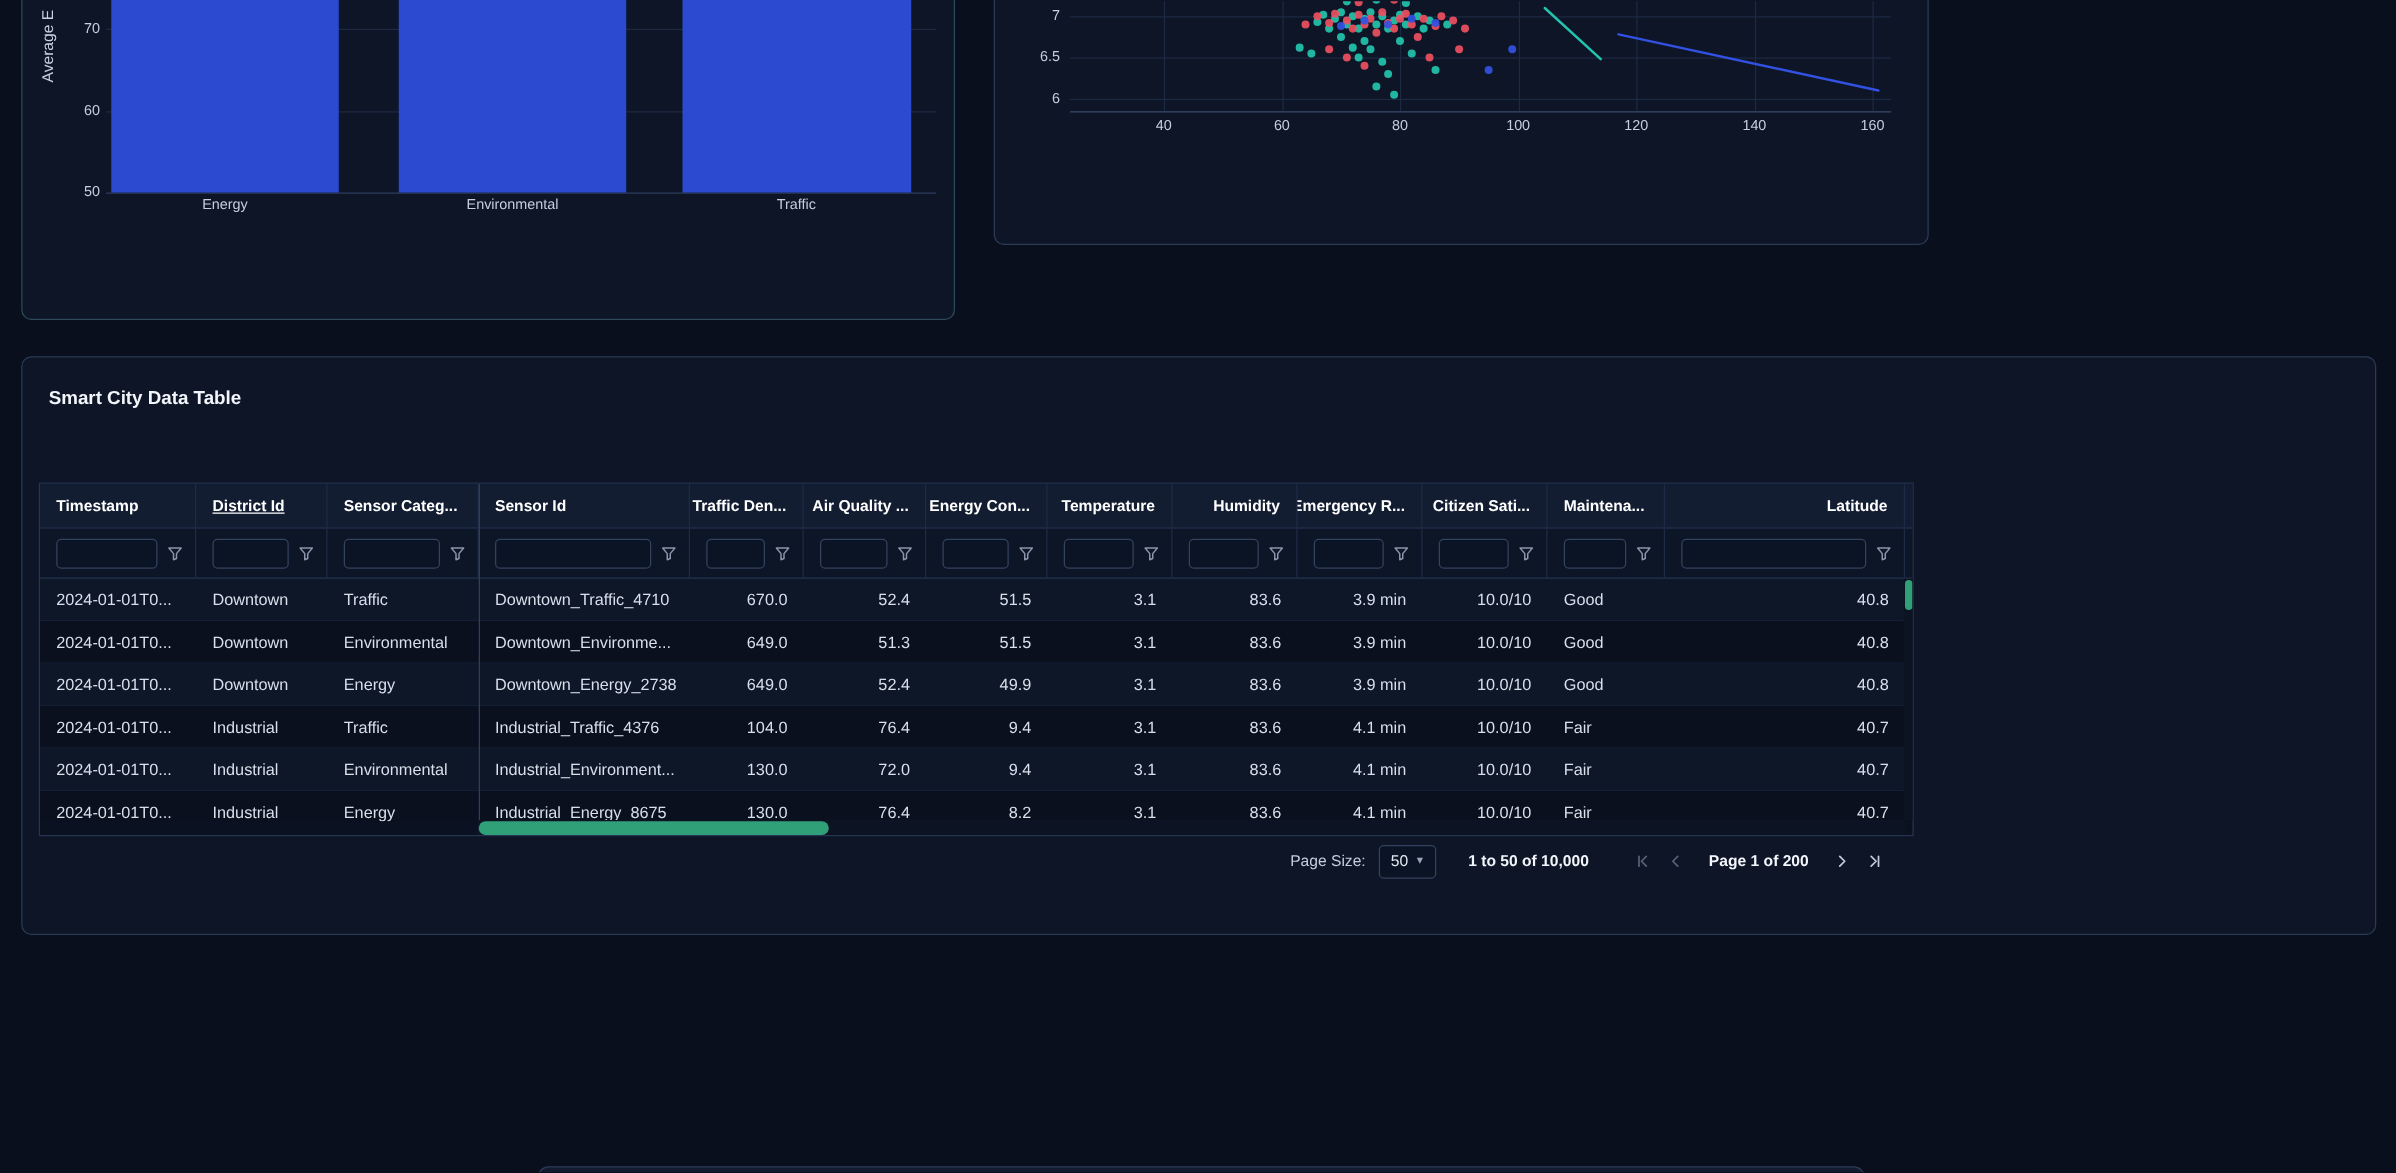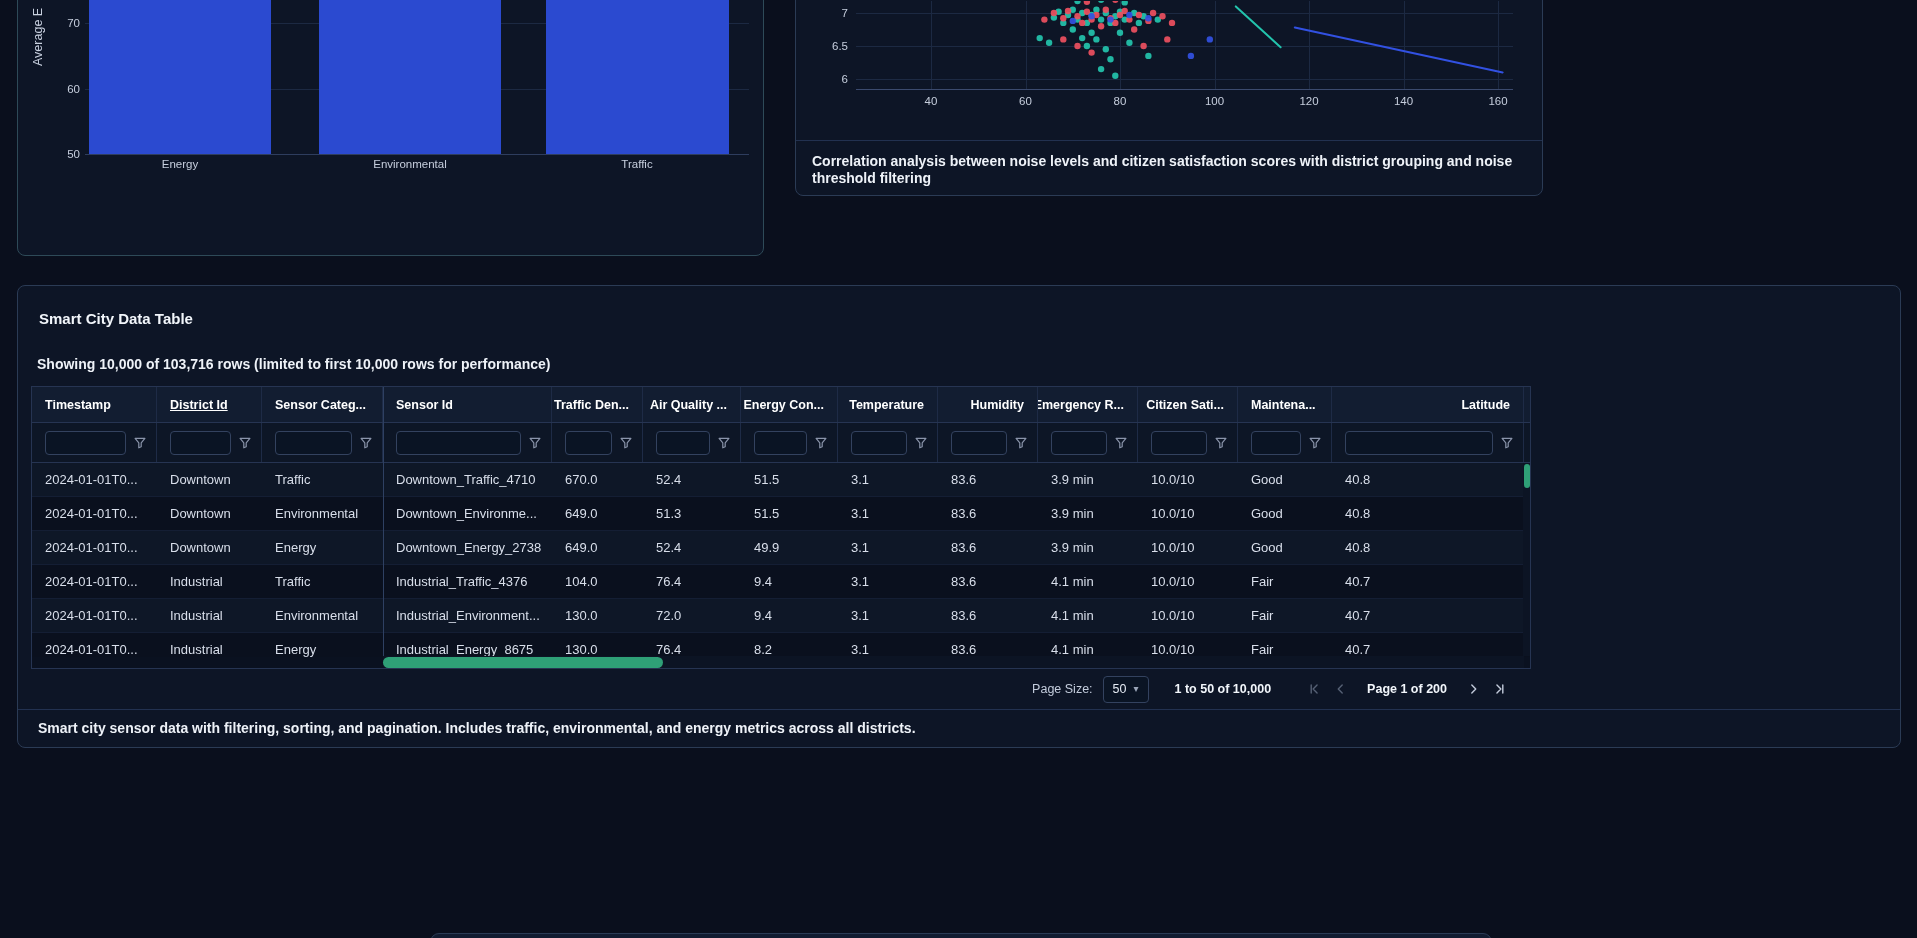--- a/index.html
+++ b/index.html
@@ -44,21 +44,21 @@
     padding:0 10px 0 13px;border-right:1px solid #1e2b46;}
   .filter-input{flex:1;min-width:0;height:24px;background:#0a1424;border:1px solid #33425f;border-radius:4px;
     color:#dfe5f0;font-size:12px;padding:0 6px;box-sizing:border-box;outline:none;}
   .funnel{display:flex;align-items:center;flex:0 0 auto;cursor:pointer;}
   .rows{position:relative;height:194px;overflow:hidden;}
   .row{display:flex;height:34px;border-bottom:1px solid #141e34;box-sizing:border-box;cursor:pointer;}
   .row.odd{background:#0e1727;}
   .row.even{background:#0a101e;}
   .cell{flex:0 0 auto;box-sizing:border-box;display:flex;align-items:center;padding:0 13px;
     font-size:13px;color:#d9dfeb;overflow:hidden;white-space:nowrap;}
-  .cell.right{}
+  .cell.right{justify-content:flex-end;}
   .pinned-divider{position:absolute;left:351px;top:0;width:1px;height:283px;background:#2e4062;z-index:4;}
   .hscroll{position:absolute;left:351px;top:269px;width:1141px;height:13px;background:#0c1424;z-index:6;}
   .hthumb{position:absolute;left:0;top:1px;width:280px;height:11px;background:#2fa077;border-radius:6px;cursor:pointer;}
   .vscroll{position:absolute;left:1491px;top:76px;width:8px;height:193px;background:#0c1424;z-index:6;}
   .vthumb{position:absolute;left:1px;top:1px;width:6px;height:24px;background:#2fa077;border-radius:3px;cursor:pointer;}
 
   .pagination{position:absolute;left:13px;top:383px;width:1500px;height:40px;display:flex;align-items:center;
     justify-content:flex-end;padding-right:24px;box-sizing:border-box;color:#c3ccdc;font-size:12.5px;gap:10px;}
   .page-size-box{display:flex;align-items:center;gap:7px;height:25px;padding:0 9px;border:1px solid #33425f;
     border-radius:4px;background:#0a1424;color:#e4eaf3;cursor:pointer;}
@@ -87,21 +87,20 @@
       <div class="axis-line-x" style="left: 67px; width: 664px; top: 453px; background: rgb(46, 61, 94);"></div>
       <div class="bar" style="left: 71px; width: 182px; top: 140px; height: 313px; background: rgb(43, 74, 208);"></div>
       <div class="bar" style="left: 301px; width: 182px; top: 140px; height: 313px; background: rgb(43, 74, 208);"></div>
       <div class="bar" style="left: 528px; width: 183px; top: 140px; height: 313px; background: rgb(43, 74, 208);"></div>
       <div class="tick-x" style="left: 162px; top: 457px;">Energy</div>
       <div class="tick-x" style="left: 392px; top: 457px;">Environmental</div>
       <div class="tick-x" style="left: 619px; top: 457px;">Traffic</div>
     </section>
 
   <section class="panel" id="corrPanel">
-    <div class="caption-area">Correlation analysis between noise levels and citizen satisfaction scores with district grouping and noise threshold filtering</div>
   <div class="gridline-v" style="left: 135px; top: 250px; height: 88px;"></div>
       <div class="tick-x" style="left: 135px; top: 344px;">40</div>
       <div class="gridline-v" style="left: 229.5px; top: 250px; height: 88px;"></div>
       <div class="tick-x" style="left: 229.5px; top: 344px;">60</div>
       <div class="gridline-v" style="left: 324px; top: 250px; height: 88px;"></div>
       <div class="tick-x" style="left: 324px; top: 344px;">80</div>
       <div class="gridline-v" style="left: 418.5px; top: 250px; height: 88px;"></div>
       <div class="tick-x" style="left: 418.5px; top: 344px;">100</div>
       <div class="gridline-v" style="left: 513px; top: 250px; height: 88px;"></div>
       <div class="tick-x" style="left: 513px; top: 344px;">120</div>
@@ -190,21 +189,20 @@
         <circle cx="254.5" cy="18.6" r="3.2" fill="#3251e2" fill-opacity="0.92"></circle>
         <circle cx="273.4" cy="14.0" r="3.2" fill="#3251e2" fill-opacity="0.92"></circle>
         <circle cx="292.4" cy="17.3" r="3.2" fill="#3251e2" fill-opacity="0.92"></circle>
         <circle cx="334.9" cy="54.9" r="3.2" fill="#3251e2" fill-opacity="0.92"></circle>
         <circle cx="353.8" cy="38.4" r="3.2" fill="#3251e2" fill-opacity="0.92"></circle>
       </svg>
     </section>
 
   <section class="panel" id="tablePanel">
     <div class="panel-title">Smart City Data Table</div>
-    <div class="row-info">Showing 10,000 of 103,716 rows (limited to first 10,000 rows for performance)</div>
 
     <div class="grid" id="grid">
         <div class="hdr-row">
           <div class="hdr-cell" style="width: 125px;">
             <span>Timestamp</span>
           </div>
           <div class="hdr-cell" style="width: 105px; text-decoration: underline;">
             <span>District Id</span>
           </div>
           <div class="hdr-cell" style="width: 121px;">
@@ -629,17 +627,16 @@
             </svg>
         </span>
         <span class="pg-btn">
           <svg width="14" height="14" viewBox="0 0 16 16">
               <path d="M4.5 3.5 9 8l-4.5 4.5M11.2 3.5v9" fill="none" stroke="currentColor" stroke-width="1.6" stroke-linecap="round" stroke-linejoin="round"></path>
             </svg>
         </span>
       </div>
     </div>
 
-    <div class="table-caption">Smart city sensor data with filtering, sorting, and pagination. Includes traffic, environmental, and energy metrics across all districts.</div>
   </section>
 
   <div class="panel" id="bottomStrip"></div>
 </div>
 
 </body></html>

